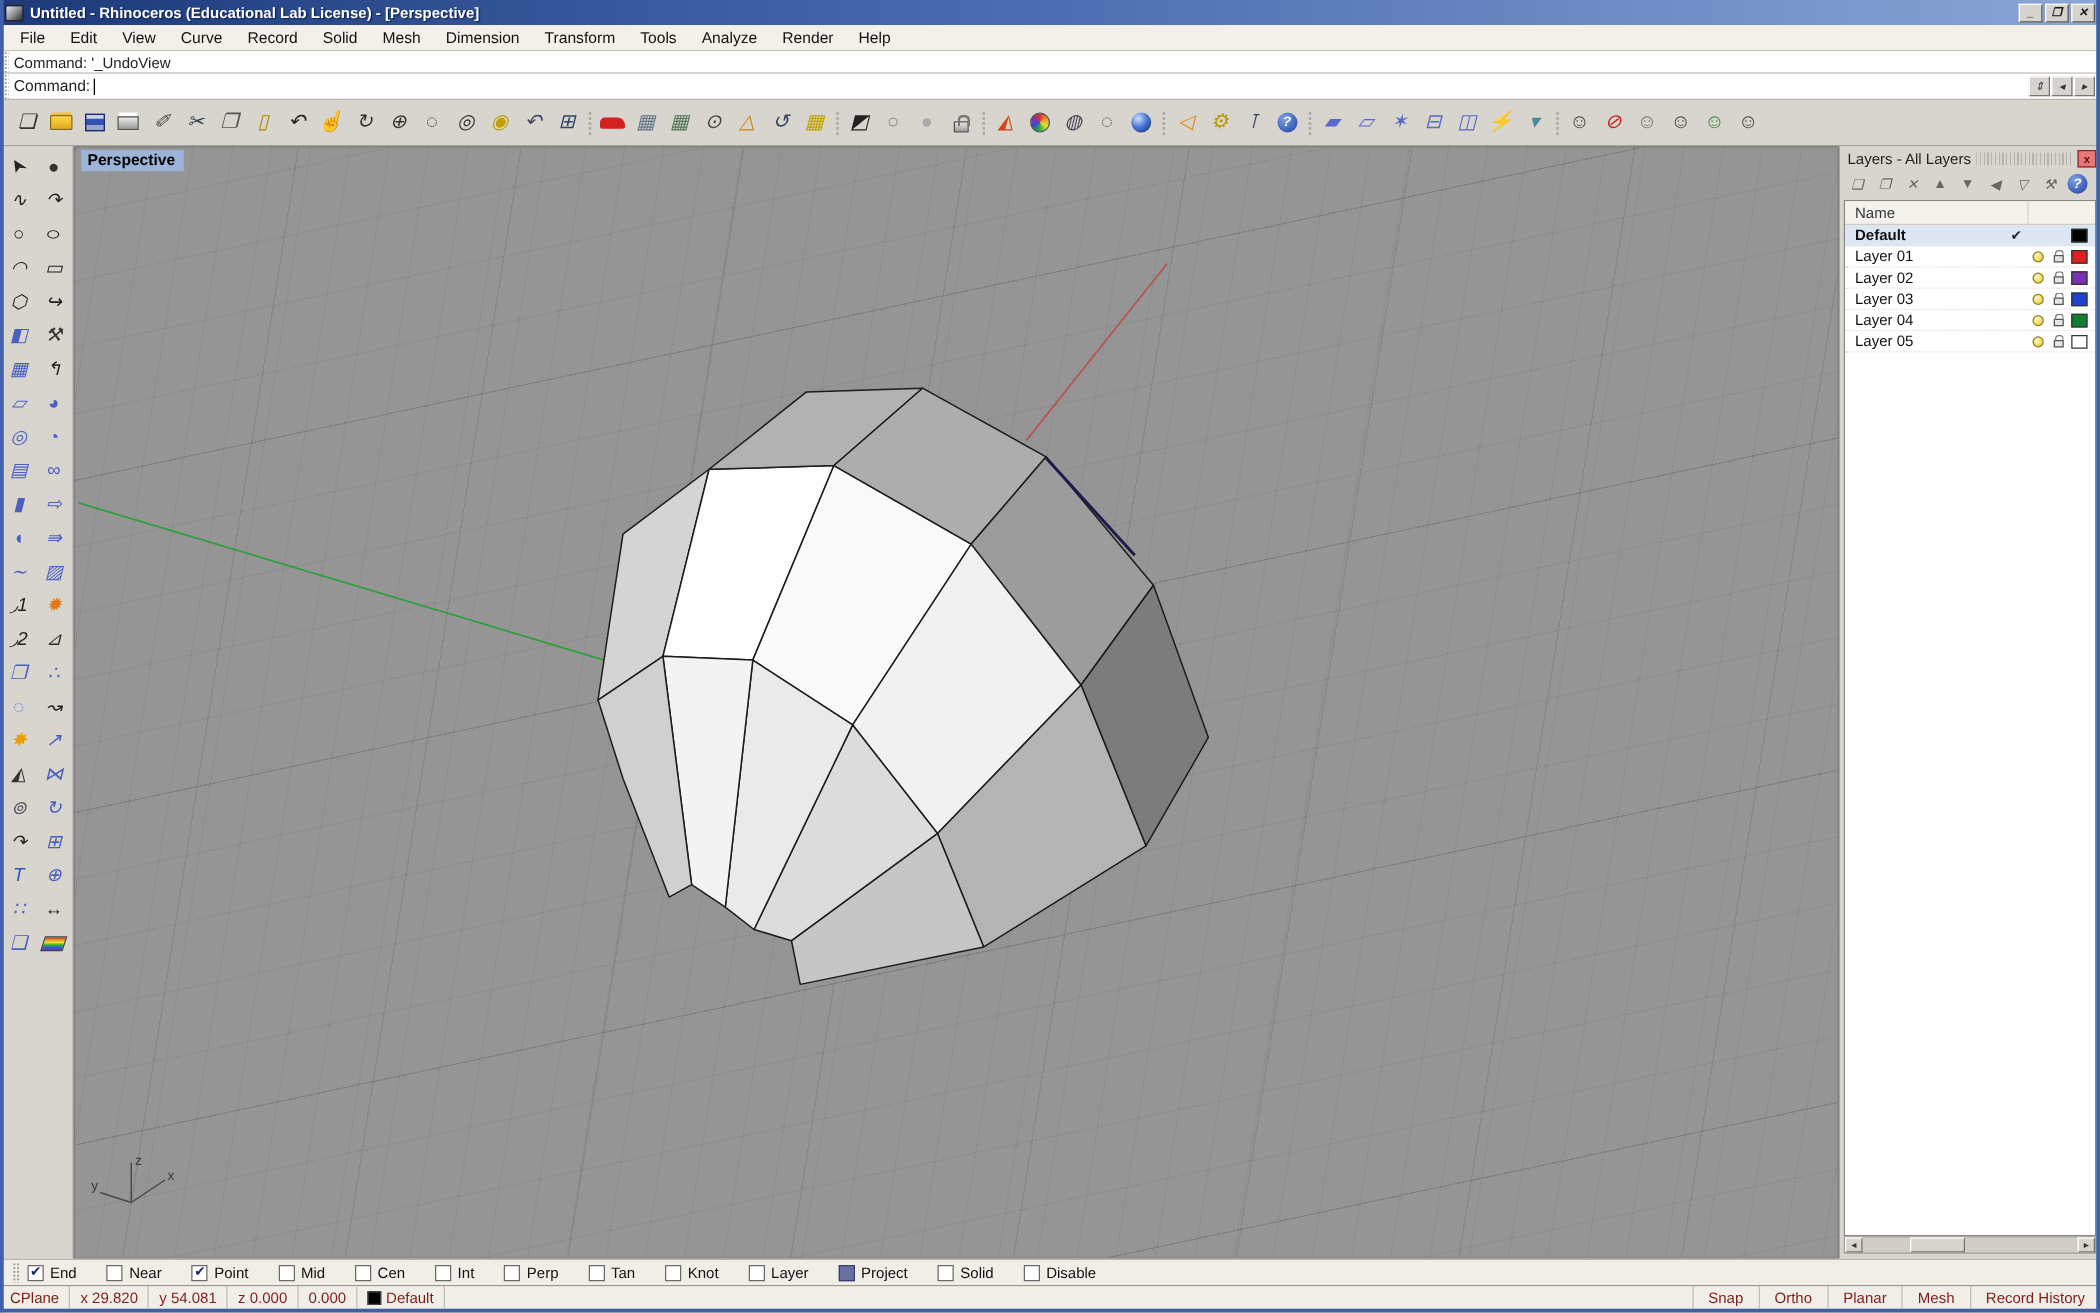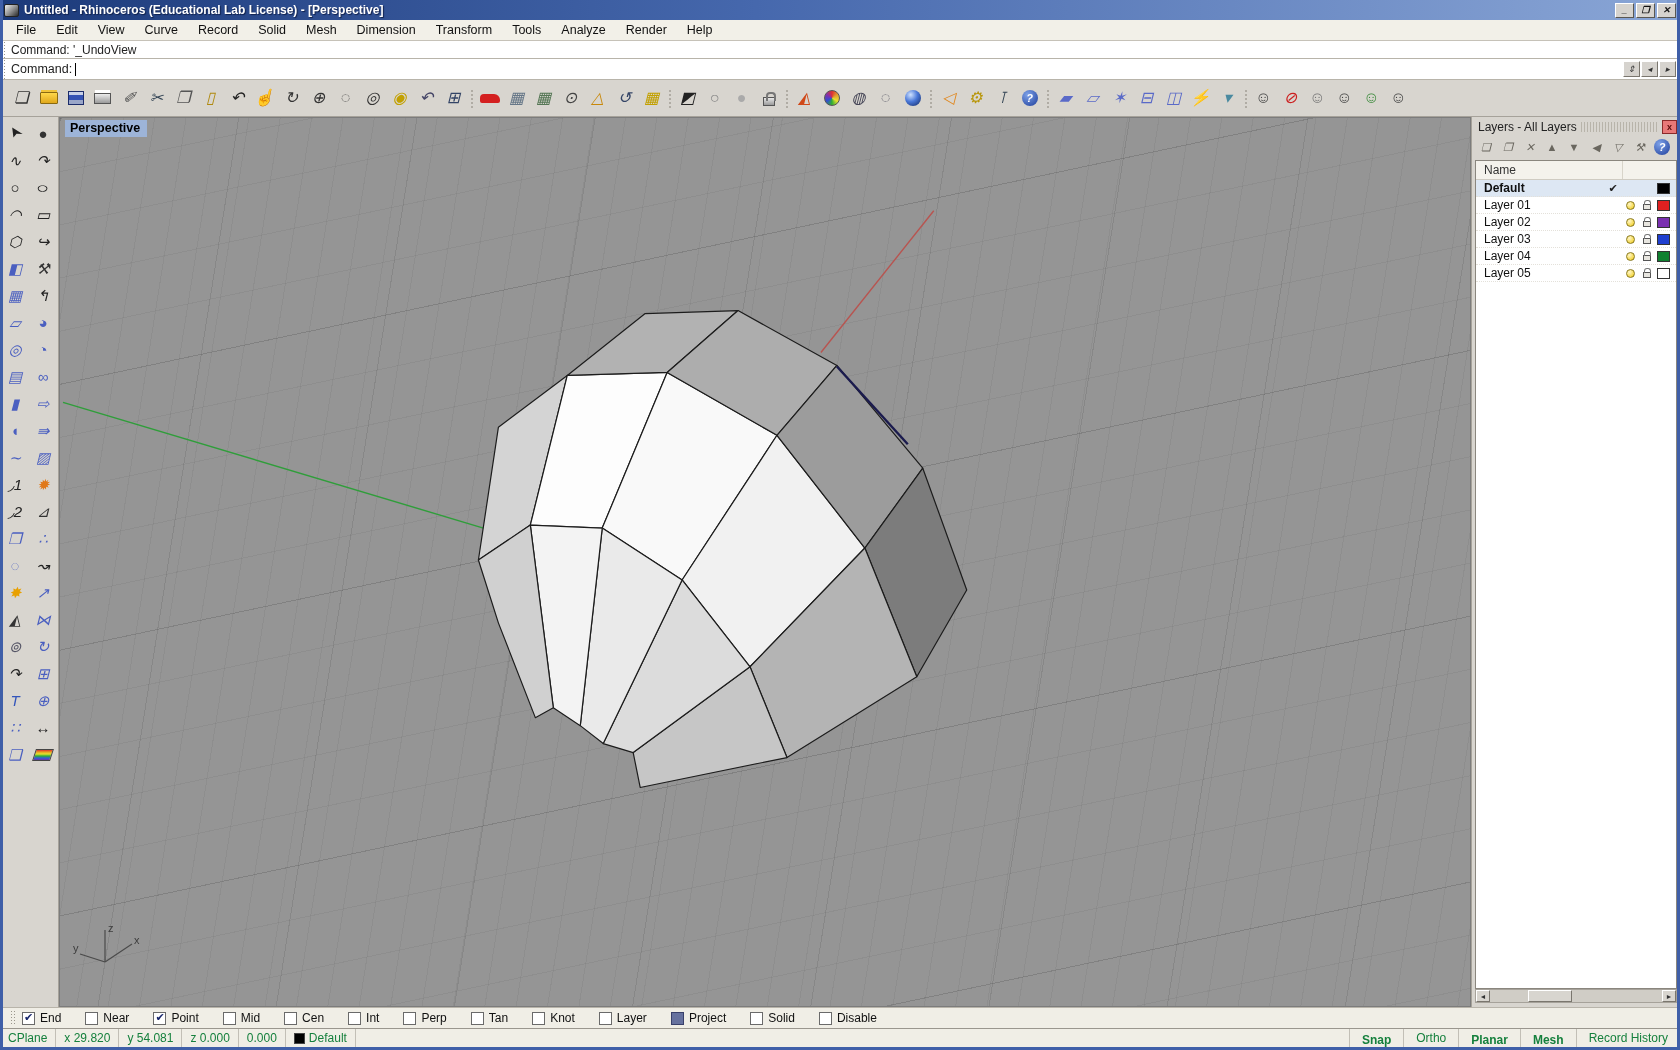--- a/index.html
+++ b/index.html
@@ -113,27 +113,27 @@
   .osnapbar { position:absolute; left:0; top:1007px; width:1680px; height:22px; background:#f0eee6;
     border-top:1px solid #b8b4aa; border-bottom:1px solid #9a968e; display:flex; align-items:center; padding-left:10px; }
   .osnapbar .grip { width:6px; height:16px; margin-right:6px; background-image:radial-gradient(#9a968c 30%, transparent 31%); background-size:3px 3px; }
   .osnap-item { display:flex; align-items:center; margin-right:24px; color:#111; font-size:12px; }
   .oschk { width:13px; height:13px; background:#fff; border:1px solid #6a6a6a; margin-right:5px; position:relative; }
   .osnap-item[data-state="checked"] .oschk::after { content:"✔"; position:absolute; left:1px; top:-2px; font-size:11px; color:#16246a; }
   .osnap-item[data-state="filled"] .oschk { background:#66719e; border-color:#39406a; }
 
   
   .statusbar { position:absolute; left:0; top:1029px; width:1680px; height:18px; background:#f0eee6;
-    display:flex; align-items:stretch; color:#15803d; font-size:12px; }
+    display:flex; align-items:stretch; color:#7f1d1d; font-size:12px; }
   .sfield { display:flex; align-items:center; padding:0 8px; border-right:1px solid #c2bfb6; white-space:nowrap; }
   .sfield .sw { display:none; }
   .sfield .sw[data-bg] { display:inline-block; width:11px; height:11px; border:1px solid #444; margin-right:4px; }
   .spanes { margin-left:auto; display:flex; }
   .spane { display:flex; align-items:center; padding:0 12px; border-left:1px solid #c2bfb6; }
-  .spane[data-bold="true"] { font-weight:bold;align-items:flex-end; }
+  .spane[data-bold="true"] { font-weight:normal; }
 </style>
 </head>
 <body>
 
 <div class="titlebar">
   <span class="appicon"></span>
   <span class="title-text">Untitled - Rhinoceros (Educational Lab License) - [Perspective]</span>
   <span class="winbtns">
 
   <span class="winbtn"><i>_</i></span>

